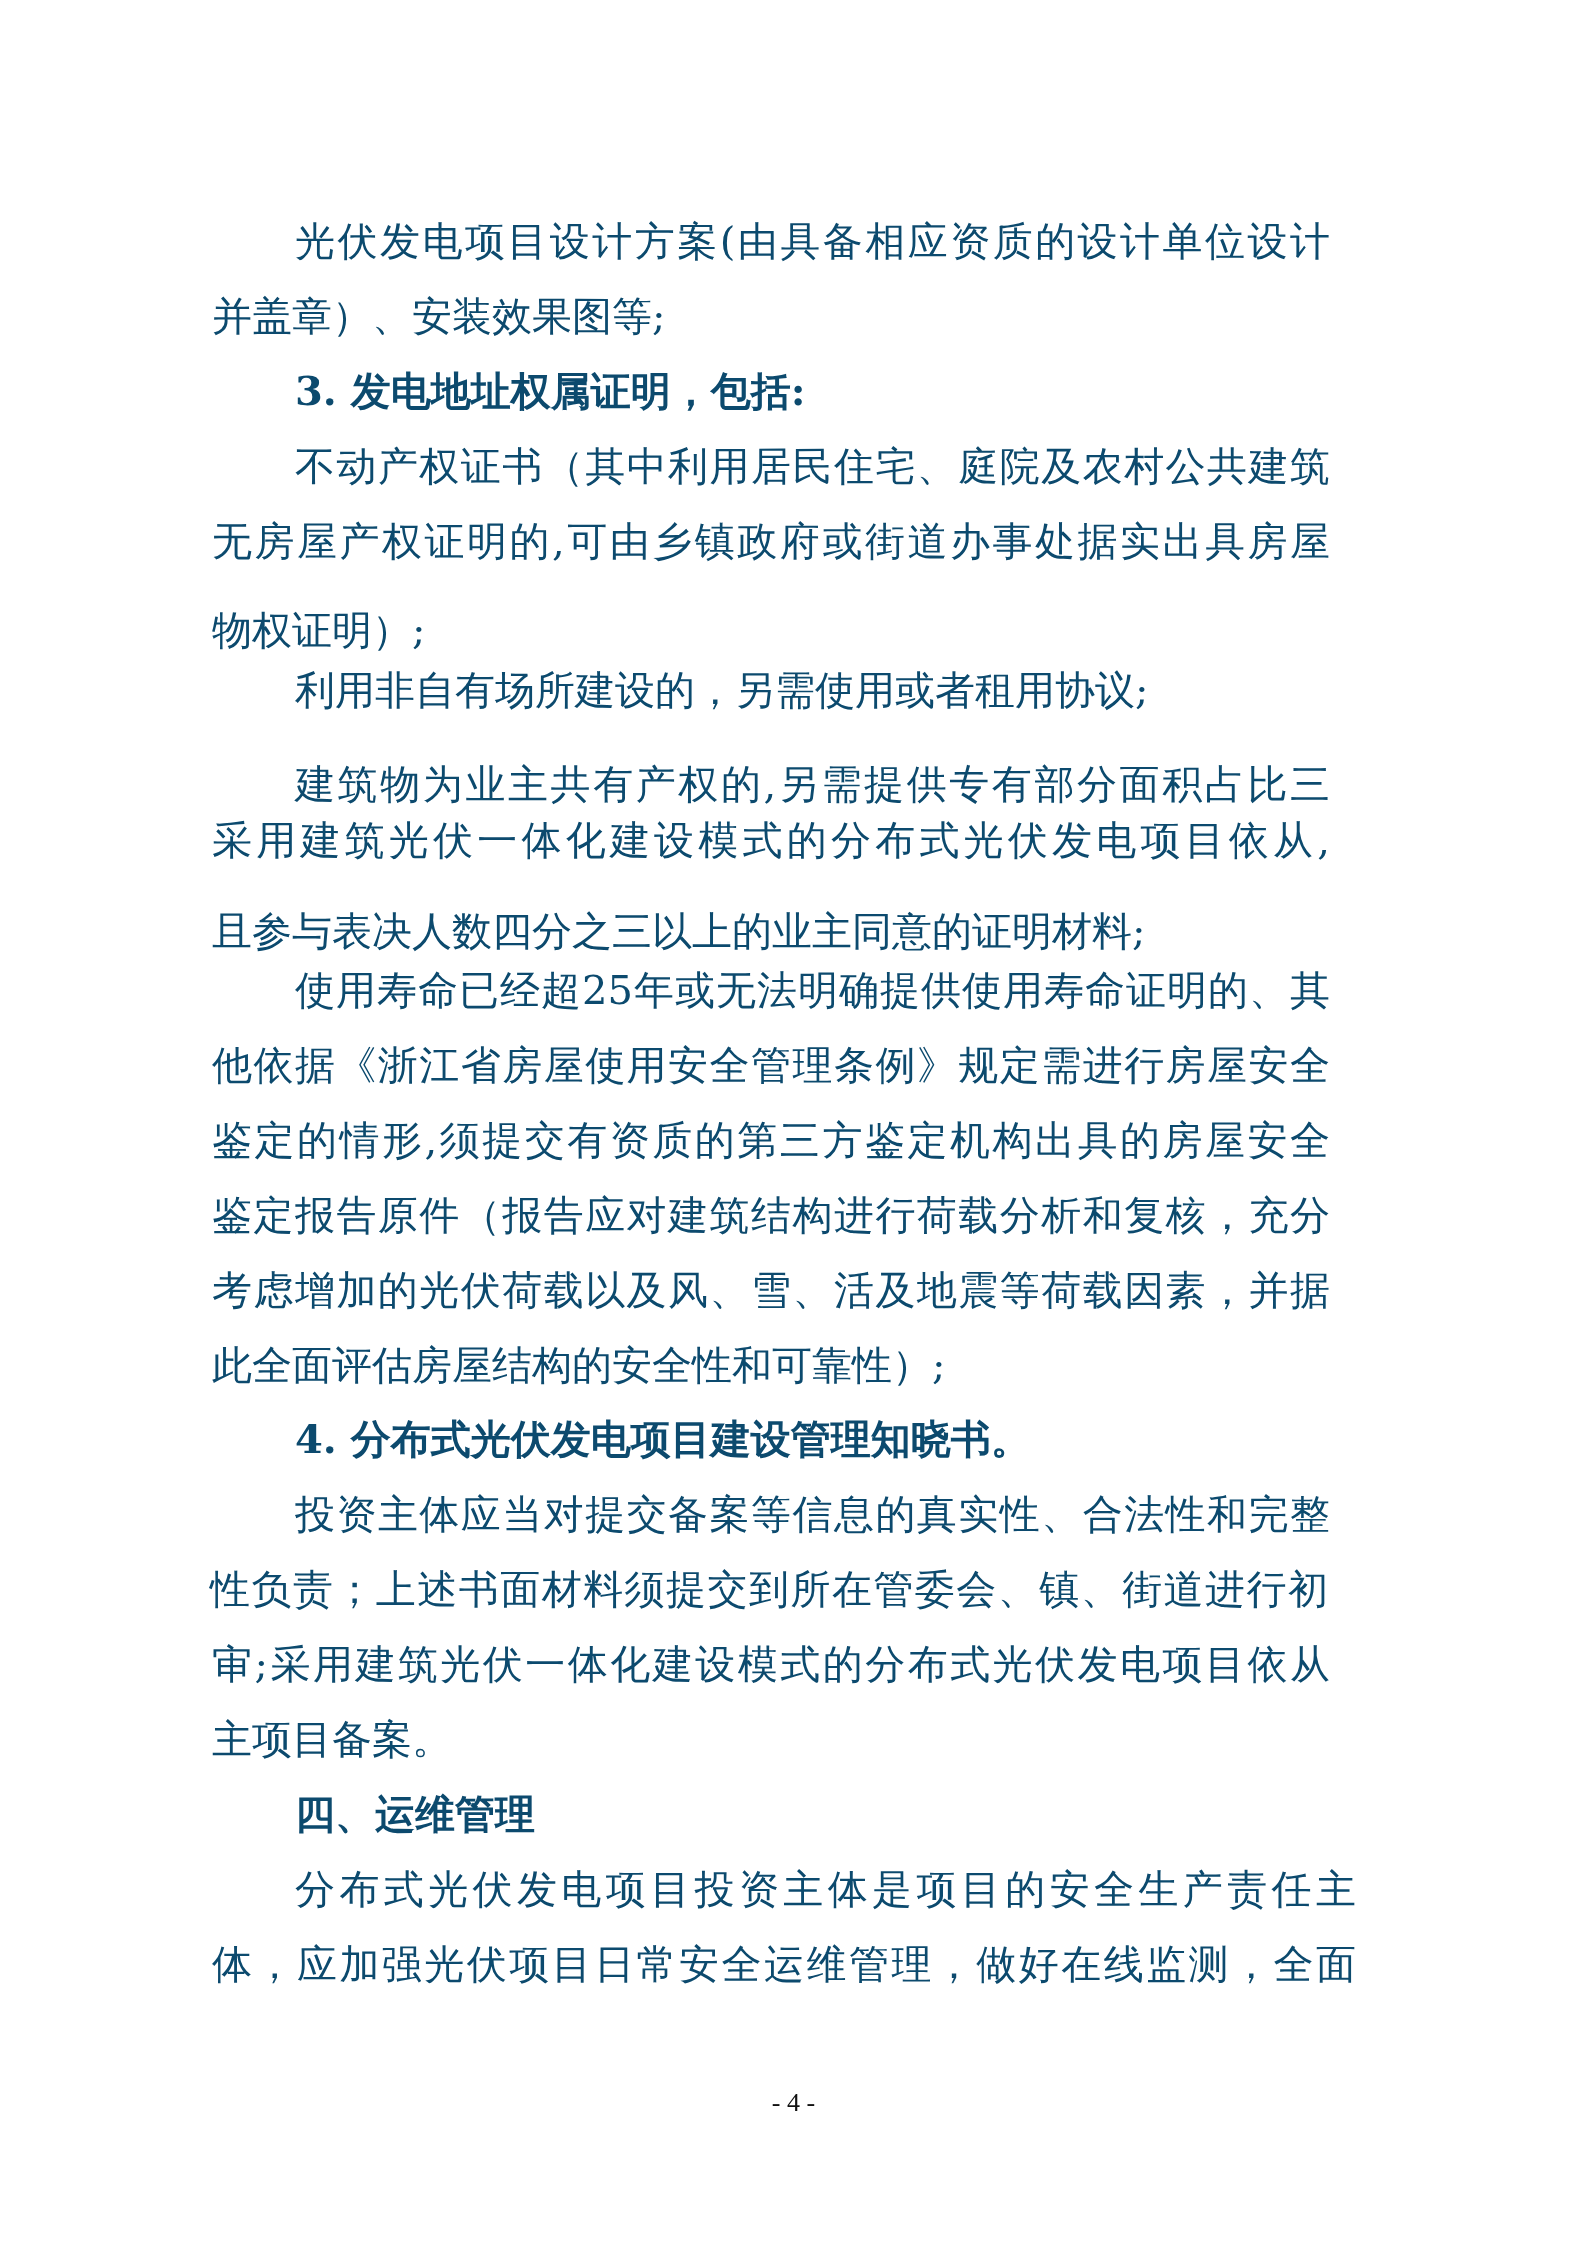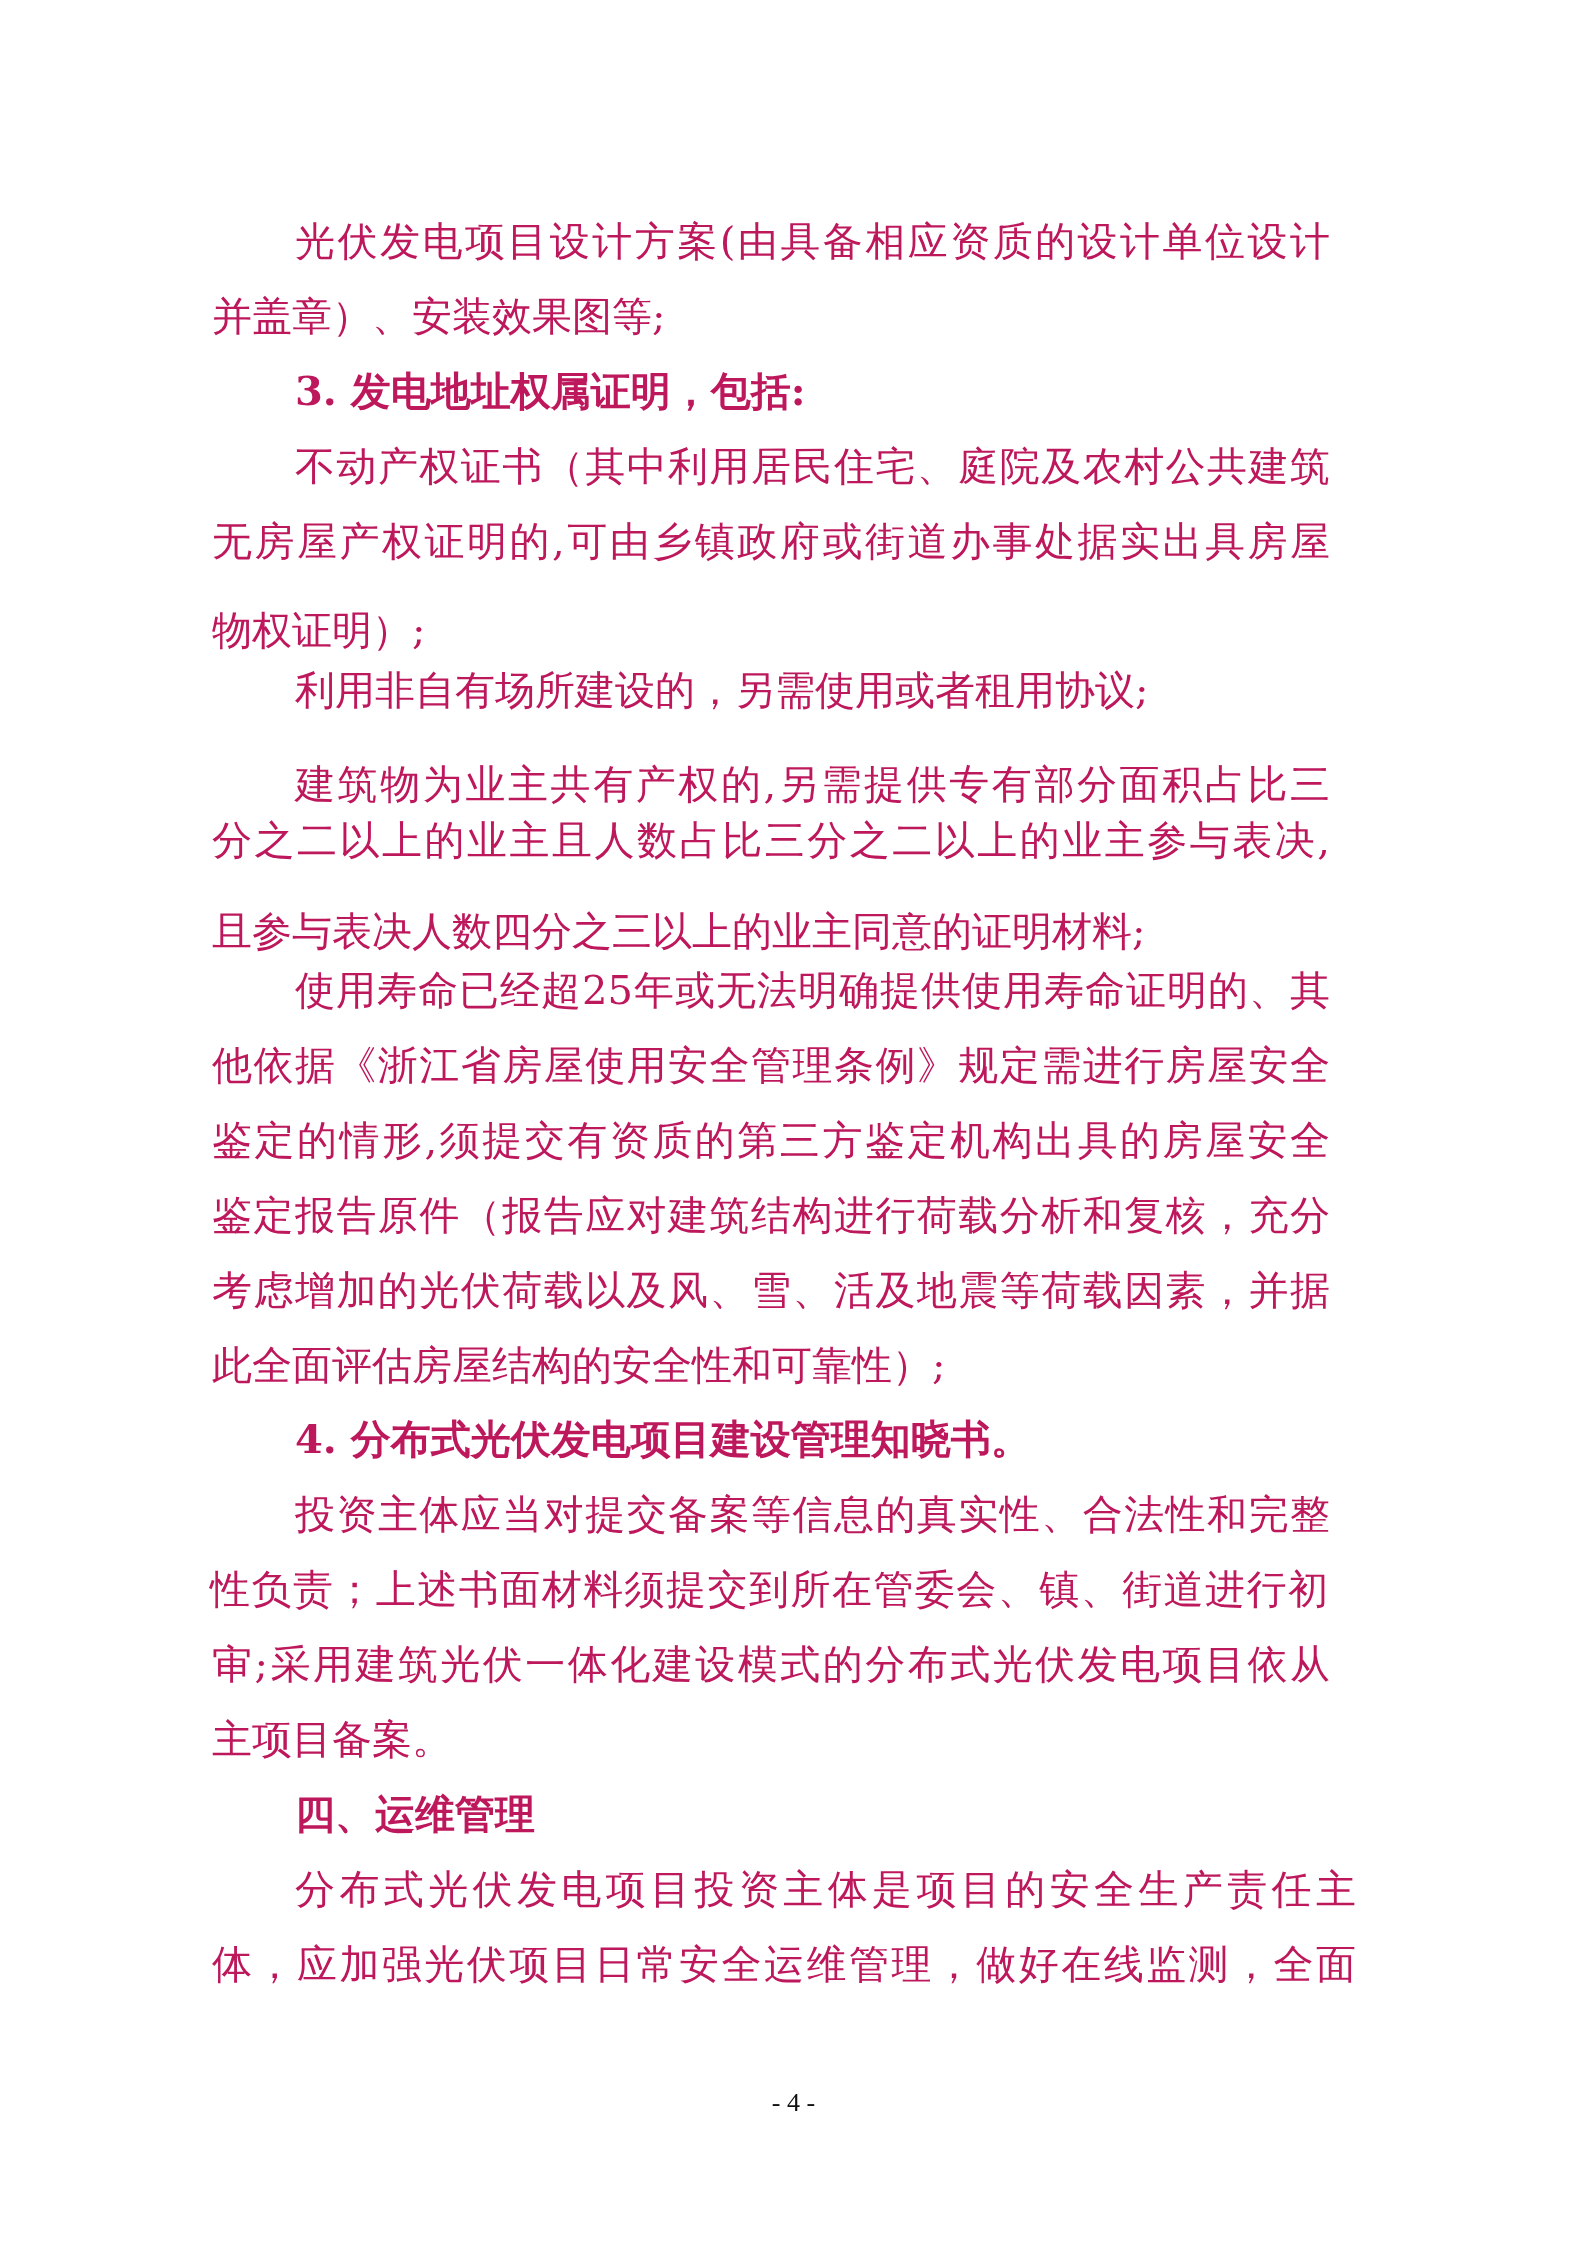--- a/index.html
+++ b/index.html
@@ -4,21 +4,21 @@
 <style>
   html, body { margin: 0; padding: 0; background: #ffffff; }
   body { width: 1587px; height: 2245px; position: relative; overflow: hidden; }
   .page { position: absolute; left: 0; top: 0; width: 1587px; height: 2245px; background: #ffffff; }
   .line {
     position: absolute;
     height: 56px;
     line-height: 56px;
     font-family: "DejaVu Serif", "Liberation Serif", serif;
     font-size: 40px;
-    color: #be185d;
+    color: #0c4a6e;
     white-space: nowrap;
     text-align: justify;
     text-align-last: justify;
     overflow: visible;
   }
   .line.last { text-align-last: left; }
   .line.kai { font-weight: bold; }
   .line.hei { font-family: "DejaVu Sans", "Liberation Sans", sans-serif; font-weight: bold; }
   .pagenum {
     position: absolute;
@@ -35,21 +35,21 @@
 <div class="page">
   <div id="lines">
     <div class="line" style="left: 295px; top: 213px; width: 1035px;">光伏发电项目设计方案(由具备相应资质的设计单位设计</div>
     <div class="line last" style="left: 212px; top: 288px;">并盖章）、安装效果图等;</div>
     <div class="line last kai" style="left: 295px; top: 363px;">3. 发电地址权属证明，包括:</div>
     <div class="line" style="left: 295px; top: 438px; width: 1035px;">不动产权证书（其中利用居民住宅、庭院及农村公共建筑</div>
     <div class="line" style="left: 212px; top: 513px; width: 1118px;">无房屋产权证明的,可由乡镇政府或街道办事处据实出具房屋</div>
     <div class="line last" style="left: 212px; top: 588px; margin-top: 14px;">物权证明）;</div>
     <div class="line last" style="left: 295px; top: 662px;">利用非自有场所建设的，另需使用或者租用协议;</div>
     <div class="line" style="left: 295px; top: 737px; width: 1035px; margin-top: 19px;">建筑物为业主共有产权的,另需提供专有部分面积占比三</div>
-    <div class="line" style="left: 212px; top: 812px; width: 1118px;">分之二以上的业主且人数占比三分之二以上的业主参与表决,</div>
+    <div class="line" style="left: 212px; top: 812px; width: 1118px;">采用建筑光伏一体化建设模式的分布式光伏发电项目依从,</div>
     <div class="line last" style="left: 212px; top: 887px; margin-top: 16px;">且参与表决人数四分之三以上的业主同意的证明材料;</div>
     <div class="line" style="left: 295px; top: 962px; width: 1035px;">使用寿命已经超25年或无法明确提供使用寿命证明的、其</div>
     <div class="line" style="left: 212px; top: 1037px; width: 1118px;">他依据《浙江省房屋使用安全管理条例》规定需进行房屋安全</div>
     <div class="line" style="left: 212px; top: 1112px; width: 1118px;">鉴定的情形,须提交有资质的第三方鉴定机构出具的房屋安全</div>
     <div class="line" style="left: 212px; top: 1187px; width: 1118px;">鉴定报告原件（报告应对建筑结构进行荷载分析和复核，充分</div>
     <div class="line" style="left: 212px; top: 1262px; width: 1118px;">考虑增加的光伏荷载以及风、雪、活及地震等荷载因素，并据</div>
     <div class="line last" style="left: 212px; top: 1337px;">此全面评估房屋结构的安全性和可靠性）;</div>
     <div class="line last kai" style="left: 295px; top: 1411px;">4. 分布式光伏发电项目建设管理知晓书。</div>
     <div class="line" style="left: 295px; top: 1486px; width: 1035px;">投资主体应当对提交备案等信息的真实性、合法性和完整</div>
     <div class="line" style="left: 200px; top: 1561px; width: 1118px; margin-left: 10px;">性负责；上述书面材料须提交到所在管委会、镇、街道进行初</div>

